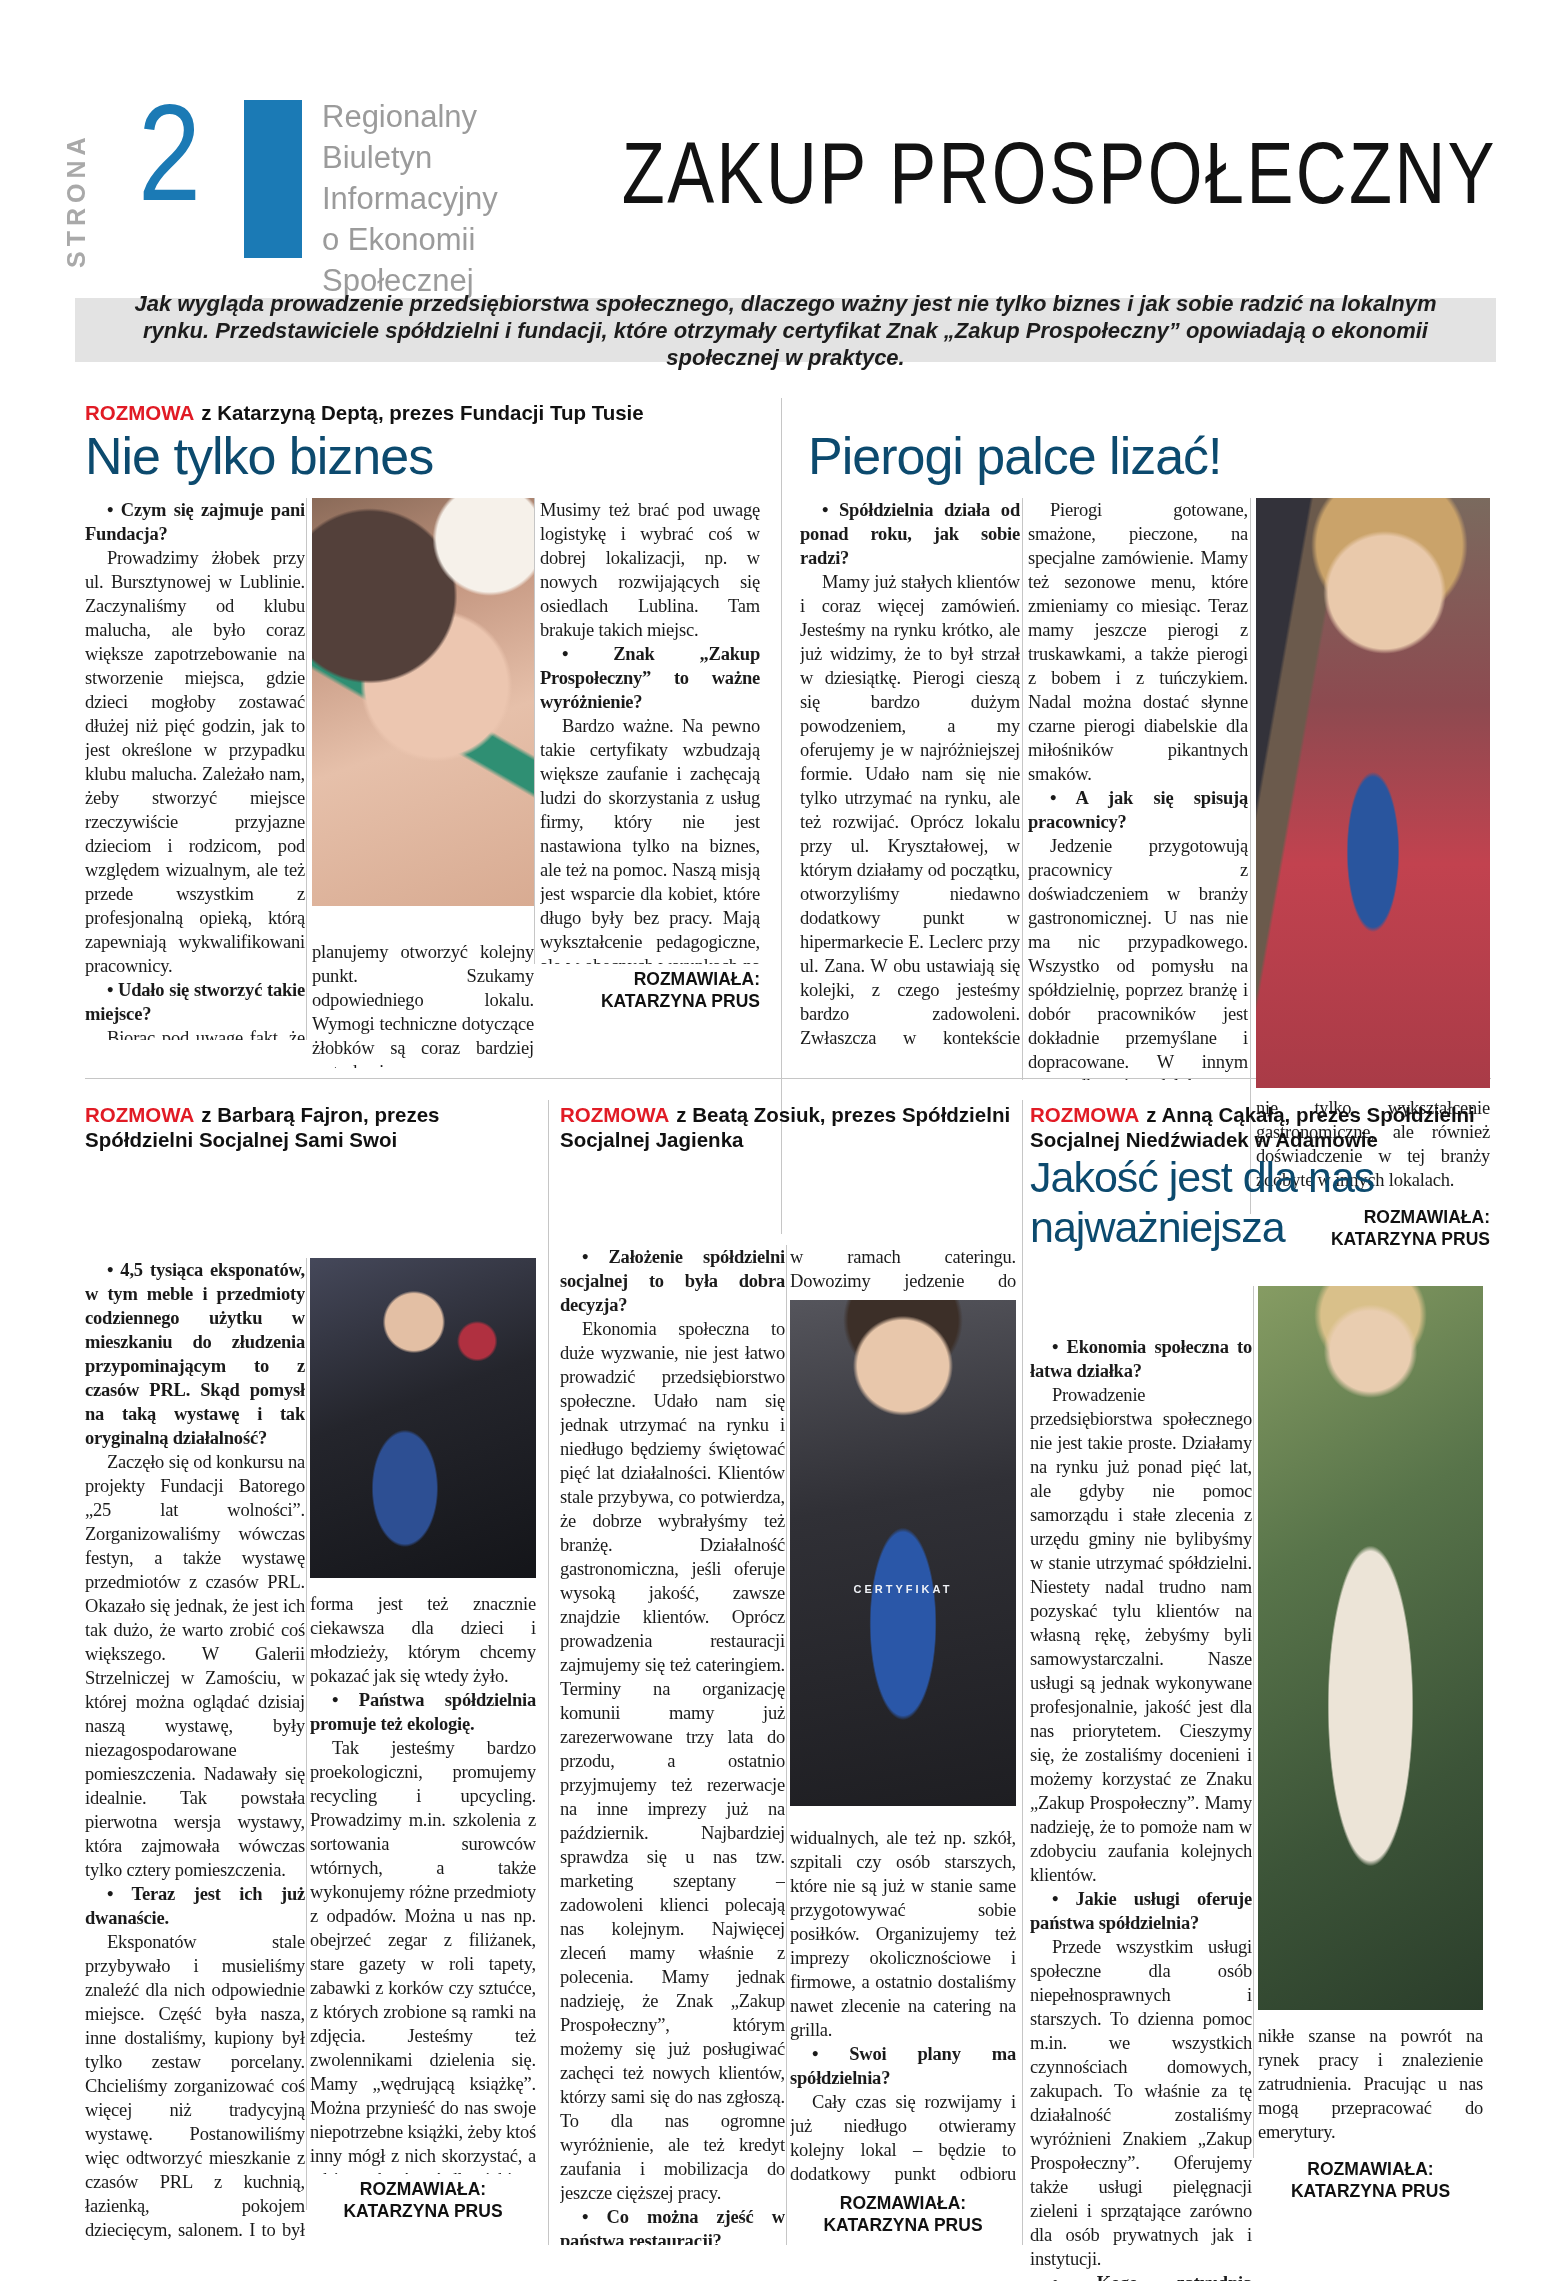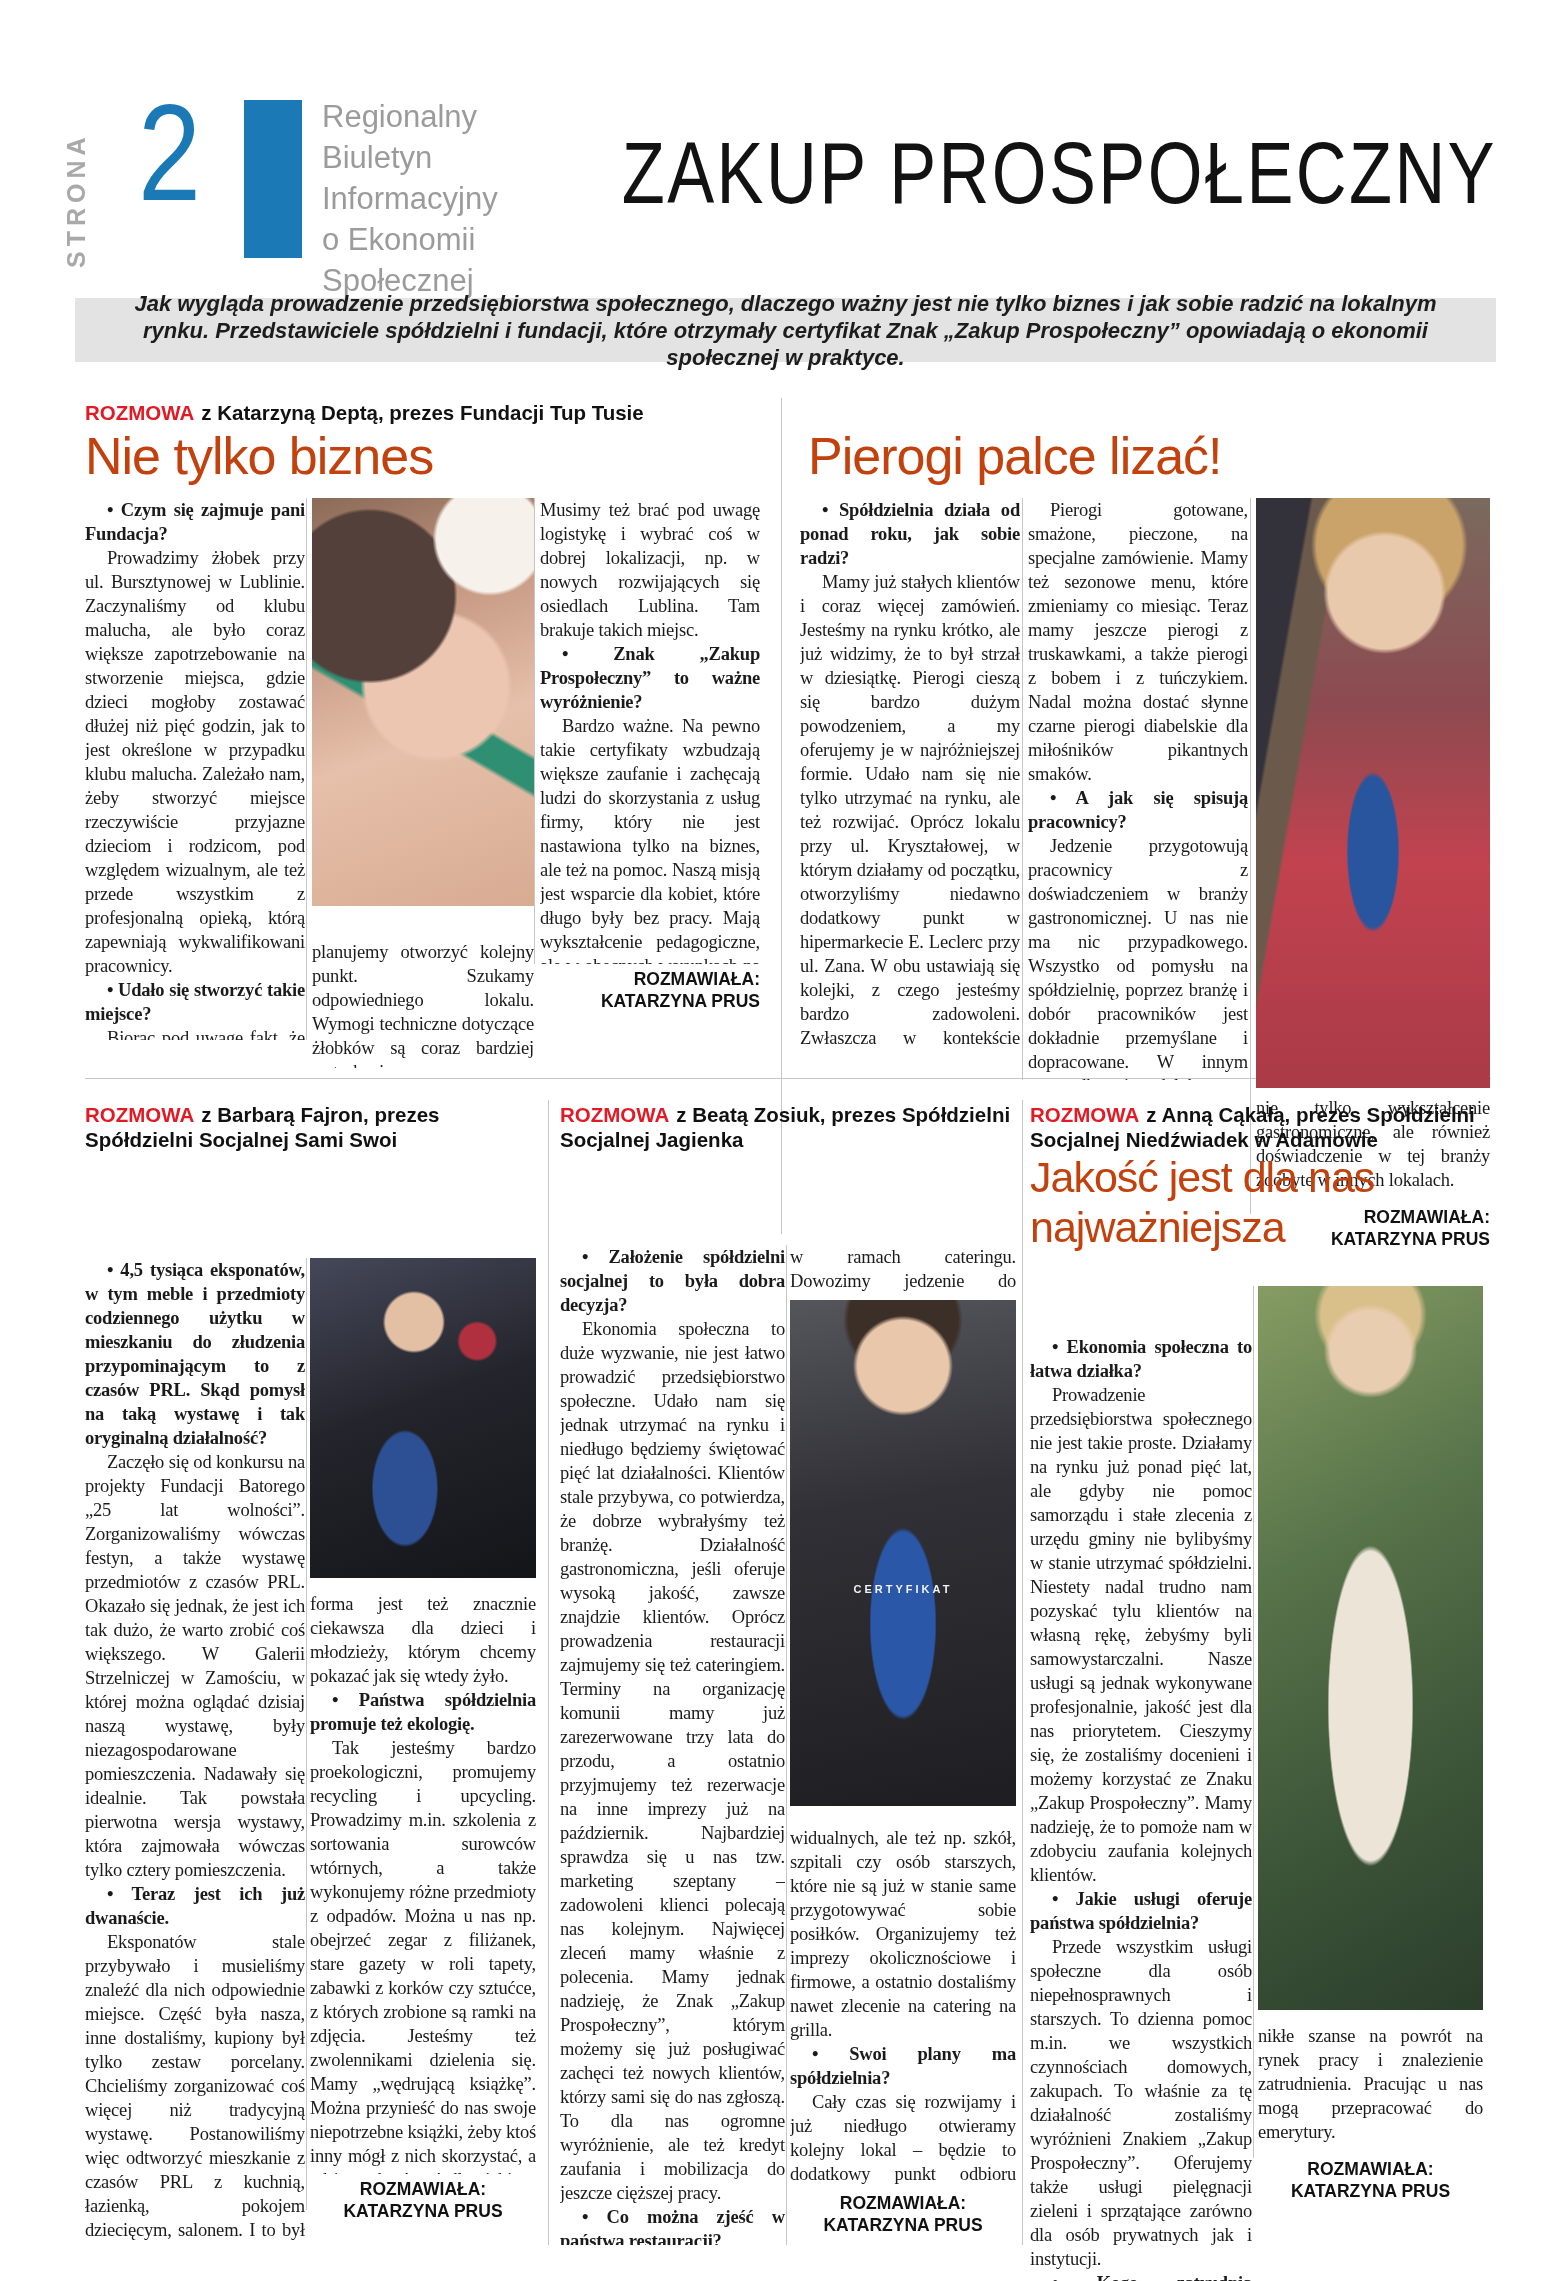--- a/index.html
+++ b/index.html
@@ -26,21 +26,21 @@
         letter-spacing:3px;color:#121212;transform:scaleX(.8);transform-origin:right top;}
   .band{position:absolute;left:75px;top:298px;width:1421px;height:64px;background:var(--band);
         display:flex;align-items:center;justify-content:center;box-sizing:border-box;padding:0 30px;
         font-family:"Liberation Sans",sans-serif;font-style:italic;font-weight:bold;
         font-size:22px;line-height:27px;text-align:center;color:#1c1c1c;}
   
   .kicker{position:absolute;font-family:"Liberation Sans",sans-serif;font-weight:bold;
         font-size:20.5px;line-height:25px;color:#111;}
   .kicker .red{color:var(--red);margin-right:7px;}
   .headline{position:absolute;font-family:"Liberation Sans",sans-serif;font-weight:500;
-        letter-spacing:-1px;color:#c2410c;}
+        letter-spacing:-1px;color:#0c4a6e;}
   .h-lg{font-size:52px;line-height:56px;}
   .h-md{font-size:43px;line-height:50px;}
   .col{position:absolute;width:220px;font-size:18.5px;line-height:24px;text-align:justify;
         overflow:hidden;hyphens:auto;letter-spacing:-0.2px;}
   .para{margin:0;text-indent:22px;}
   .para.q{font-weight:bold;}
   .para.cont{text-indent:0;}
   .signoff{position:absolute;font-family:"Liberation Sans",sans-serif;font-weight:bold;
         font-size:17.5px;line-height:22px;color:#111;}
   .sr{text-align:right;} .sc{text-align:center;}

